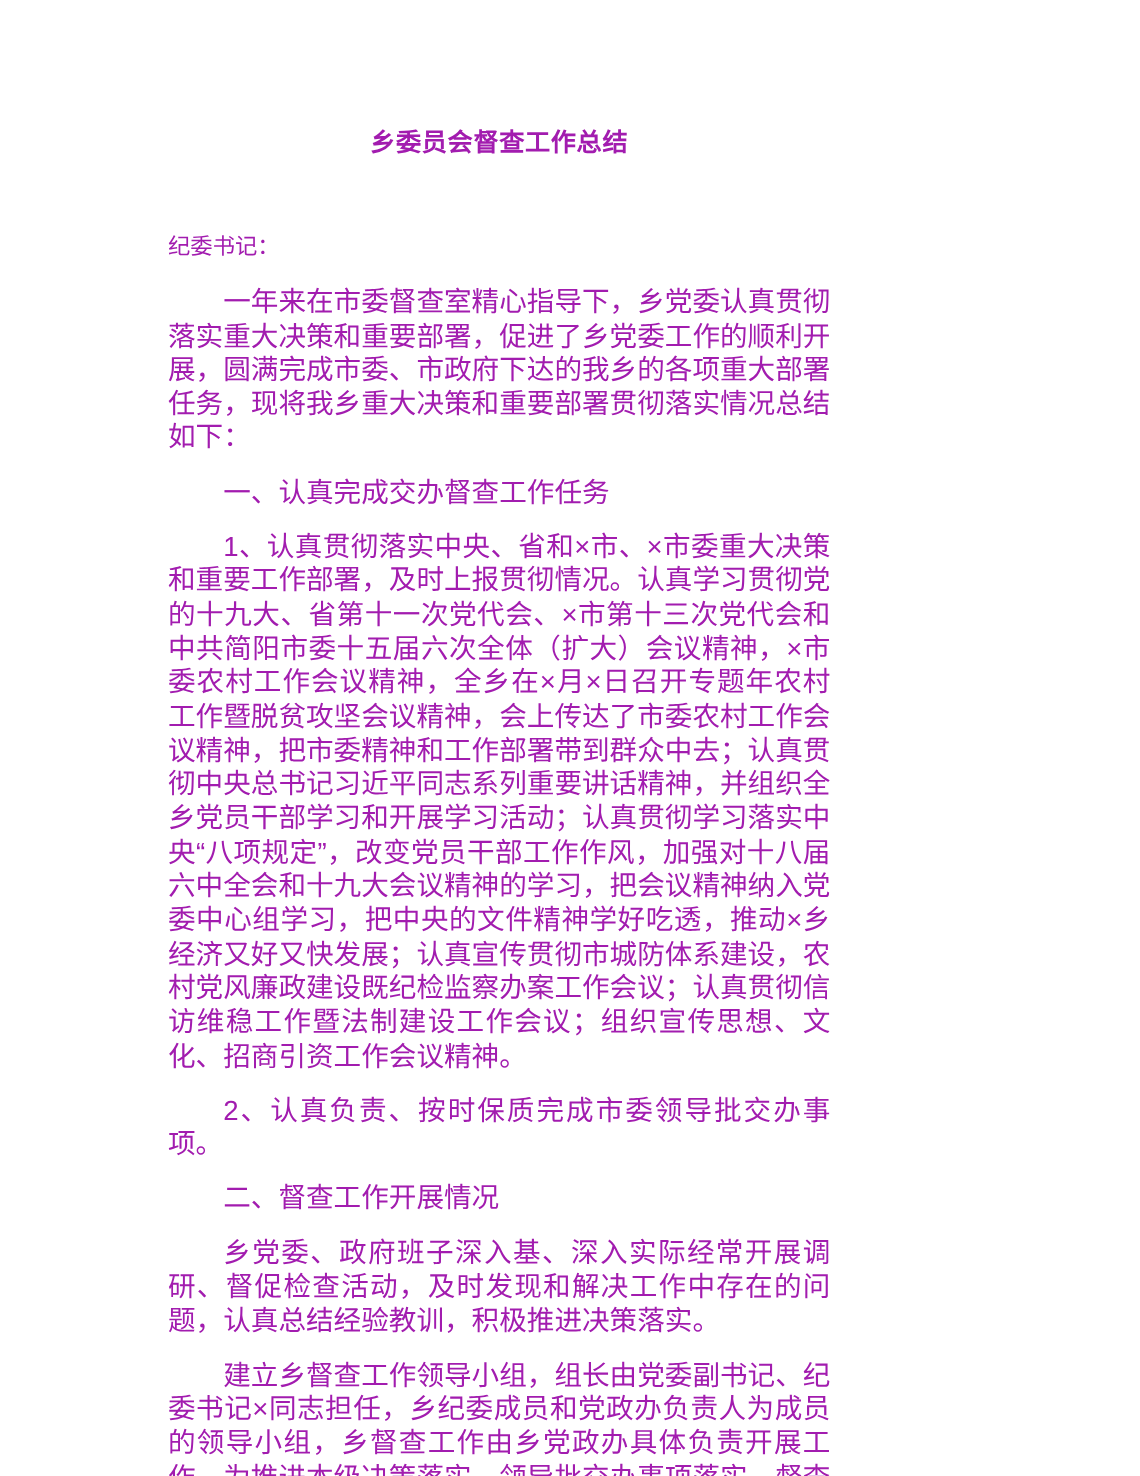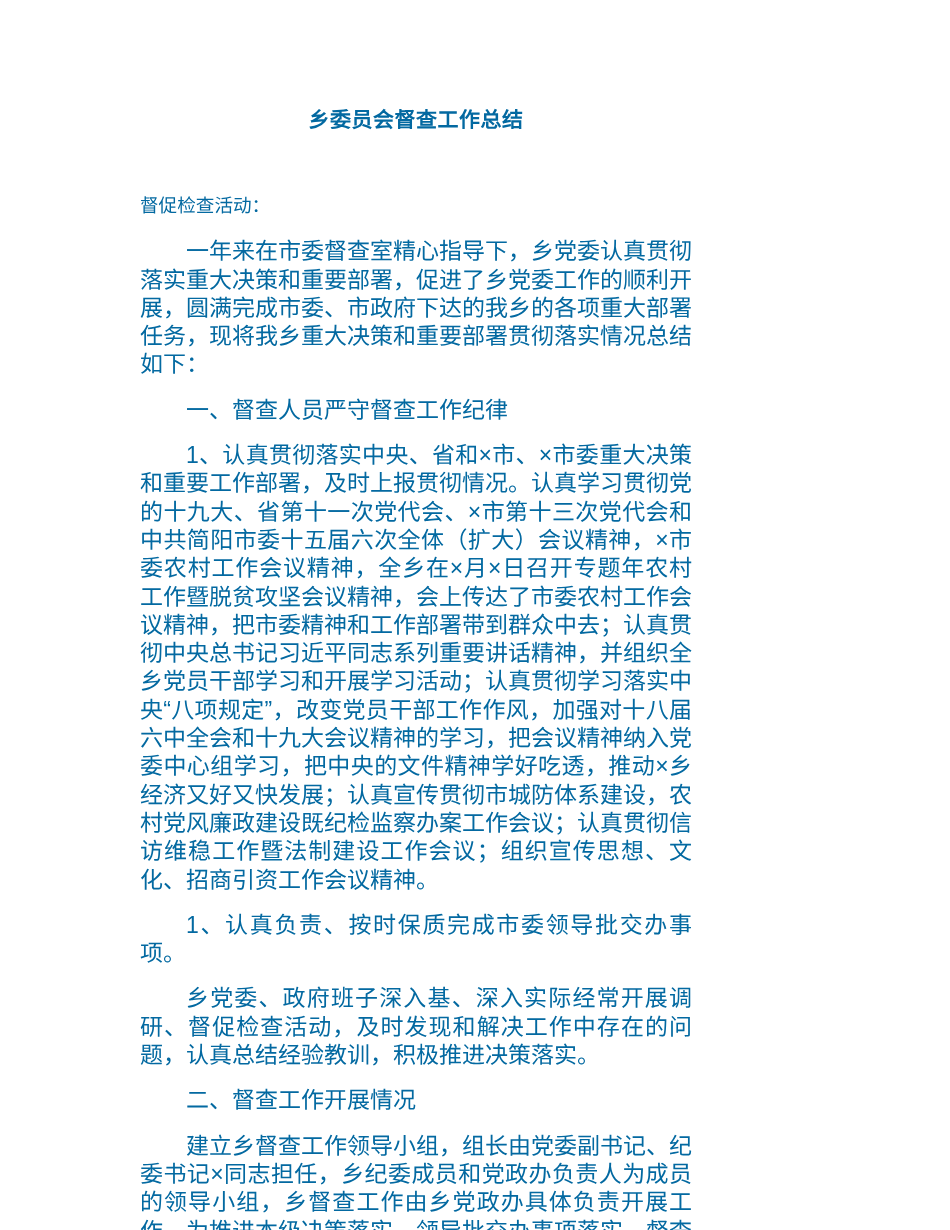--- a/index.html
+++ b/index.html
@@ -11,21 +11,21 @@
     width: 950px;
     height: 1230px;
     overflow: hidden;
   }
   .page {
     box-sizing: border-box;
     width: 830px;
     height: 1230px;
     padding: 104px 138px 4px 140px;
     background: #ffffff;
-    color: #0369a1;
+    color: #a21caf;
     font-family: "Liberation Sans", "DejaVu Sans", sans-serif;
   }
   .doc-title {
     margin: 0 0 56px 0;
     font-size: 21px;
     font-weight: 700;
     line-height: 32px;
     text-align: center;
     letter-spacing: 0.5px;
   }
@@ -43,29 +43,29 @@
     text-align: justify;
     word-break: break-all;
   }
 </style>
 </head>
 <body>
 
 <div class="page">
   <h1 class="doc-title">乡委员会督查工作总结</h1>
 
-  <p class="salutation">督促检查活动：</p>
+  <p class="salutation">纪委书记：</p>
 
   <p class="para">一年来在市委督查室精心指导下，乡党委认真贯彻落实重大决策和重要部署，促进了乡党委工作的顺利开展，圆满完成市委、市政府下达的我乡的各项重大部署任务，现将我乡重大决策和重要部署贯彻落实情况总结如下：</p>
 
-  <p class="para">一、督查人员严守督查工作纪律</p>
+  <p class="para">一、认真完成交办督查工作任务</p>
 
   <p class="para">1、认真贯彻落实中央、省和×市、×市委重大决策和重要工作部署，及时上报贯彻情况。认真学习贯彻党的十九大、省第十一次党代会、×市第十三次党代会和中共简阳市委十五届六次全体（扩大）会议精神，×市委农村工作会议精神，全乡在×月×日召开专题年农村工作暨脱贫攻坚会议精神，会上传达了市委农村工作会议精神，把市委精神和工作部署带到群众中去；认真贯彻中央总书记习近平同志系列重要讲话精神，并组织全乡党员干部学习和开展学习活动；认真贯彻学习落实中央“八项规定”，改变党员干部工作作风，加强对十八届六中全会和十九大会议精神的学习，把会议精神纳入党委中心组学习，把中央的文件精神学好吃透，推动×乡经济又好又快发展；认真宣传贯彻市城防体系建设，农村党风廉政建设既纪检监察办案工作会议；认真贯彻信访维稳工作暨法制建设工作会议；组织宣传思想、文化、招商引资工作会议精神。</p>
 
-  <p class="para">1、认真负责、按时保质完成市委领导批交办事项。</p>
+  <p class="para">2、认真负责、按时保质完成市委领导批交办事项。</p>
 
 
+  <p class="para">二、督查工作开展情况</p>
+
   <p class="para">乡党委、政府班子深入基、深入实际经常开展调研、督促检查活动，及时发现和解决工作中存在的问题，认真总结经验教训，积极推进决策落实。</p>
-
-  <p class="para">二、督查工作开展情况</p>
 
   <p class="para">建立乡督查工作领导小组，组长由党委副书记、纪委书记×同志担任，乡纪委成员和党政办负责人为成员的领导小组，乡督查工作由乡党政办具体负责开展工作，为推进本级决策落实，领导批交办事项落实。督查人员严守督查工作纪律，全面、准确、客观、公正了解报告情况，在工作中发现需要党委解决的及时反映，积极的推动工作的开展。</p>
 </div>
 
 </body></html>

